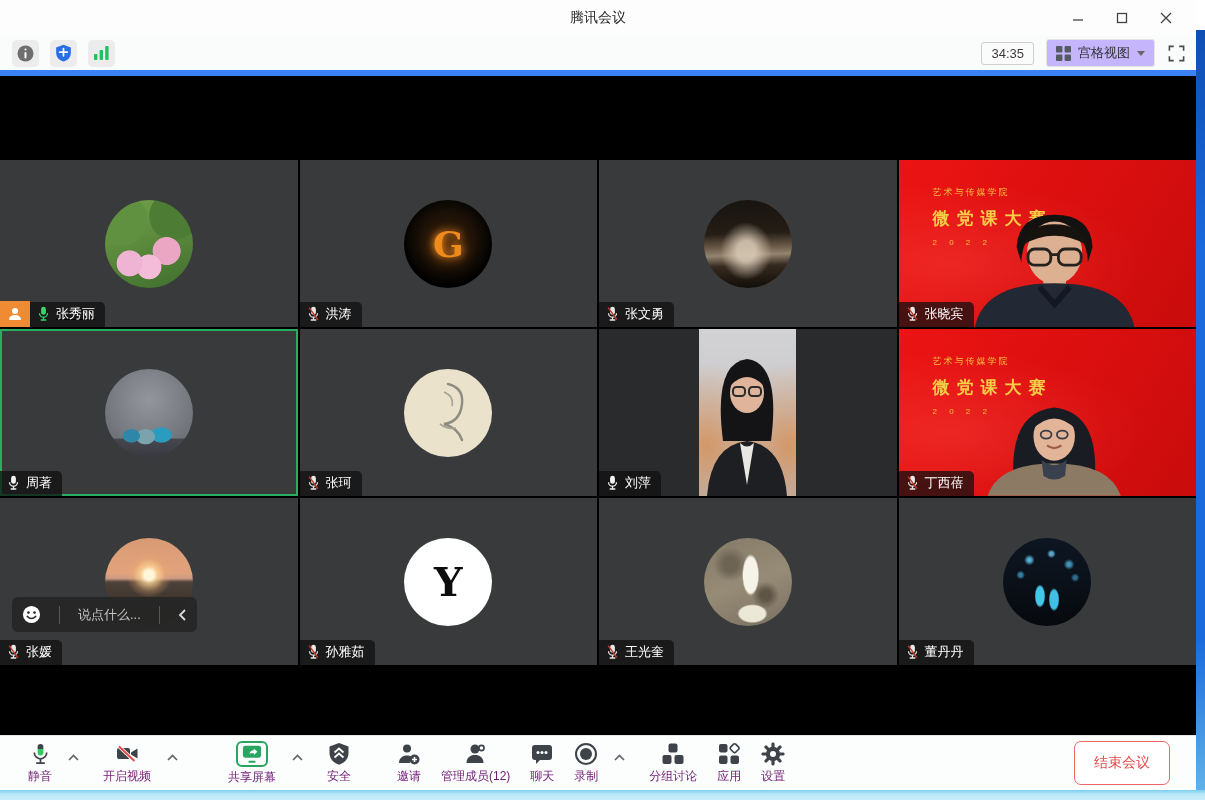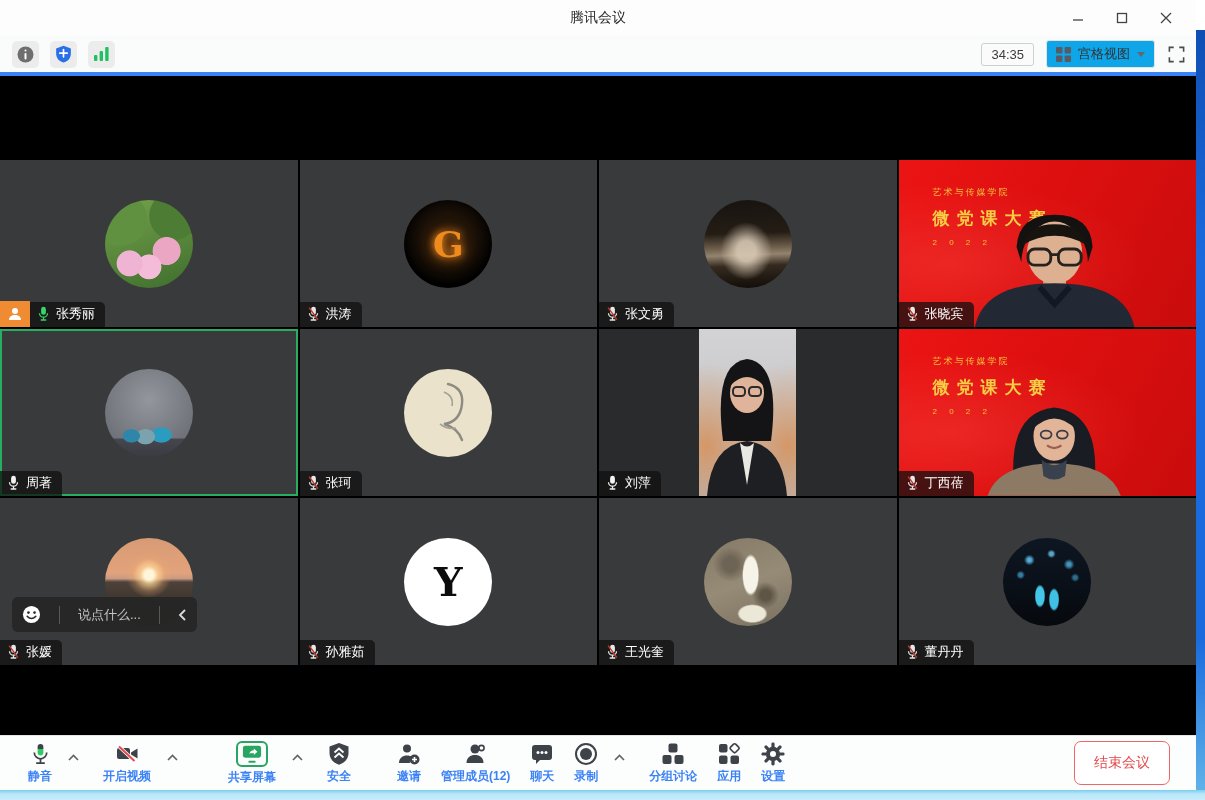--- a/index.html
+++ b/index.html
@@ -11,25 +11,25 @@
     background:linear-gradient(180deg,#7ccdee 0%,#b9e6f8 40%,#c8ecfa 100%); }
   .window { position:absolute; left:0; top:0; width:1196px; height:622px; background:#fff; }
 
   
   .titlebar { height:36px; background:#fdfdfd; display:flex; align-items:center; position:relative; }
   .title { position:absolute; left:0; right:0; text-align:center; font-size:14px; color:#2b2b2b; }
   .wincontrols { position:absolute; right:8px; top:0; height:36px; display:flex; }
   .winbtn { width:44px; height:36px; display:flex; align-items:center; justify-content:center; cursor:pointer; }
 
   
-  .topbar { height:40px; background:#fafbfb; border-bottom:4px solid #3b82f6; display:flex; align-items:center; padding:0 12px; position:relative; }
+  .topbar { height:40px; background:#fafbfb; border-bottom:6px solid #3b82f6; display:flex; align-items:center; padding:0 12px; position:relative; }
   .chip { width:27px; height:27px; border-radius:5px; background:#ececec; display:flex; align-items:center; justify-content:center; margin-right:11px; cursor:pointer; }
   .topbar-right { position:absolute; right:10px; display:flex; align-items:center; gap:12px; }
   .timerbox { border:1px solid #cfcfcf; background:#fbfbfb; border-radius:3px; padding:3px 9px; font-size:13px; color:#3c3c3c; }
-  .viewbtn { display:flex; align-items:center; gap:7px; border:1px solid #e3e3e3; background:#0ea5e9; border-radius:3px; padding:4px 9px; cursor:pointer; }
+  .viewbtn { display:flex; align-items:center; gap:7px; border:1px solid #e3e3e3; background:#c4b5fd; border-radius:3px; padding:4px 9px; cursor:pointer; }
   .viewbtn span { font-size:13px; color:#333; }
   .caret-down { width:0; height:0; border-left:4px solid transparent; border-right:4px solid transparent; border-top:5px solid #666; }
   .fsbtn { cursor:pointer; display:flex; align-items:center; }
 
   
   .video-area { height:659px; background:#000; padding-top:84px; }
   .grid { width:1196px; display:grid; grid-template-columns:repeat(4,1fr); grid-auto-rows:167px; gap:2px; background:#000; }
   .tile { position:relative; background:#393a3c; overflow:hidden; }
   .tile.selected { box-shadow:inset 0 0 0 2px #27ae60; }
   .avatar { position:absolute; left:50%; top:50%; transform:translate(-50%,-50%); width:88px; height:88px; border-radius:50%; display:flex; align-items:center; justify-content:center; overflow:hidden; }
@@ -97,21 +97,21 @@
   .hostbadge { position:absolute; left:0; bottom:0; width:30px; height:26px; background:#ef8b32; display:flex; align-items:center; justify-content:center; z-index:3; }
 
   .chatbubble { position:absolute; left:12px; bottom:33px; height:35px; background:rgba(38,38,38,.93); border-radius:6px;
     display:flex; align-items:center; padding:0 10px; gap:18px; z-index:4; }
   .chatbubble .divider { width:1px; height:18px; background:#575757; }
   .chatbubble .hint { color:#c4c4c4; font-size:13px; cursor:text; }
 
   
   .bottombar { height:55px; background:#fcfdfd; border-top:1px solid #e7e7e7; display:flex; align-items:center; padding:0 10px 0 18px; position:relative; }
   .tool { display:flex; flex-direction:column; align-items:center; justify-content:center; gap:2px; cursor:pointer; padding:0 10px; height:100%; }
-  .tool .tlabel { font-size:12px; color:#3b82f6; white-space:nowrap;font-weight:bold; }
+  .tool .tlabel { font-size:12px; color:#701a75; white-space:nowrap; }
   .tcaret { cursor:pointer; padding:4px 6px; margin:0 8px 14px 0; }
   .gap-l { margin-left:26px; }
   .share-ic-wrap { border:2px solid #27a561; border-radius:6px; padding:1px 3px; display:flex; }
   .endbtn { position:absolute; right:26px; top:50%; transform:translateY(-50%); border:1px solid #e66; color:#e24c4c;
     background:#fff; font-size:14px; padding:12px 19px; border-radius:7px; cursor:pointer; font-family:inherit; }
 </style>
 </head>
 <body>
 
 <div class="wallpaper-right"></div>

